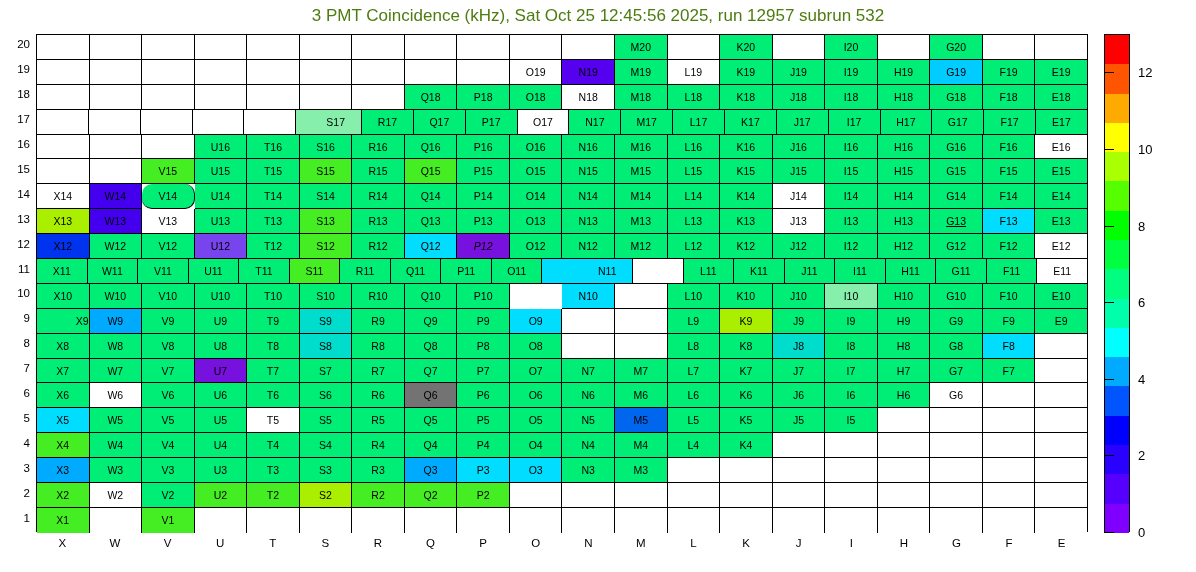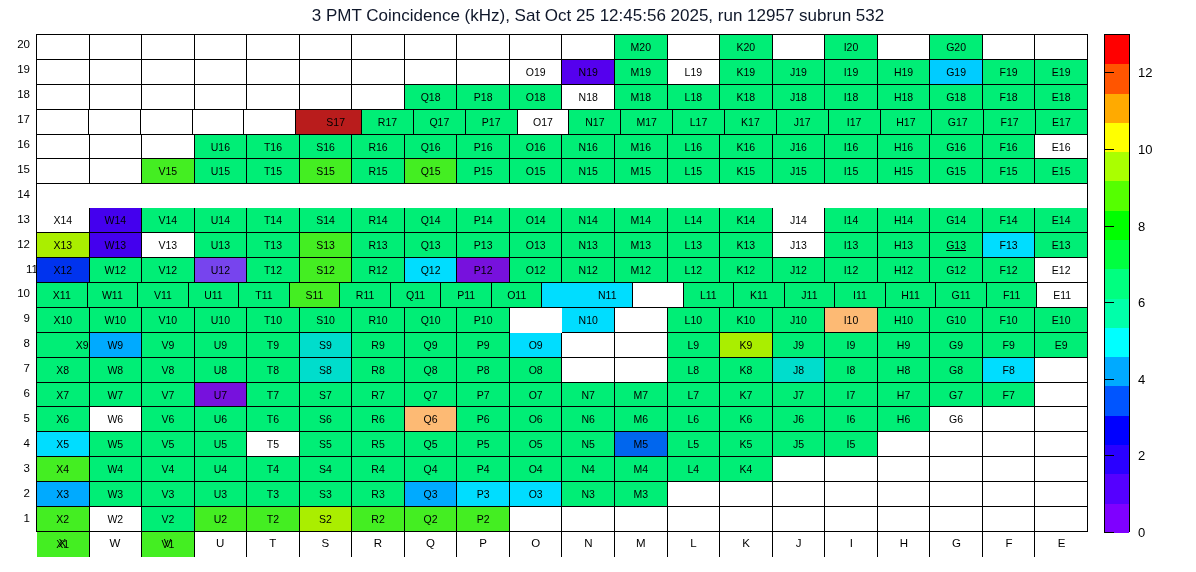--- a/index.html
+++ b/index.html
@@ -18,21 +18,21 @@
     width: 1196px;
     height: 572px;
   }
   #title {
     position: absolute;
     left: 0;
     top: 6px;
     width: 1196px;
     text-align: center;
     font-size: 17px;
-    color: #0f172a;
+    color: #4d7c0f;
     font-family: "Liberation Sans", sans-serif;
   }
   
   #grid {
     position: absolute;
     left: 36px;
     top: 34px;
     width: 1052px;
     height: 498px;
     border: 1px solid #000;
@@ -114,21 +114,21 @@
   <div id="ylabels">
       <div class="ylabel" style="top: 38.45px;">20</div>
       <div class="ylabel" style="top: 63.35px;">19</div>
       <div class="ylabel" style="top: 88.25px;">18</div>
       <div class="ylabel" style="top: 113.15px;">17</div>
       <div class="ylabel" style="top: 138.05px;">16</div>
       <div class="ylabel" style="top: 162.95px;">15</div>
       <div class="ylabel" style="top: 187.85px;">14</div>
       <div class="ylabel" style="top: 212.75px;">13</div>
       <div class="ylabel" style="top: 237.65px;">12</div>
-      <div class="ylabel" style="top: 262.55px; padding-left: 8px;">11</div>
+      <div class="ylabel" style="top: 262.55px;">11</div>
       <div class="ylabel" style="top: 287.45px;">10</div>
       <div class="ylabel" style="top: 312.35px;">9</div>
       <div class="ylabel" style="top: 337.25px;">8</div>
       <div class="ylabel" style="top: 362.15px;">7</div>
       <div class="ylabel" style="top: 387.05px;">6</div>
       <div class="ylabel" style="top: 411.95px;">5</div>
       <div class="ylabel" style="top: 436.85px;">4</div>
       <div class="ylabel" style="top: 461.75px;">3</div>
       <div class="ylabel" style="top: 486.65px;">2</div>
       <div class="ylabel" style="top: 511.55px;">1</div>
@@ -255,21 +255,21 @@
         <div class="cell" style="background: rgb(0, 238, 118);">
           <span>E18</span>
         </div>
       </div>
       <div class="cellrow" style="height: 24.9px;">
         <div class="cell empty" style="background: rgb(255, 255, 255);"></div>
         <div class="cell empty" style="background: rgb(255, 255, 255);"></div>
         <div class="cell empty" style="background: rgb(255, 255, 255);"></div>
         <div class="cell empty" style="background: rgb(255, 255, 255);"></div>
         <div class="cell empty" style="background: rgb(255, 255, 255);"></div>
-        <div class="cell" style="background: #b91c1c; padding-left: 14px;">
+        <div class="cell" style="background: #86efac; padding-left: 14px;">
           <span>S17</span>
         </div>
         <div class="cell" style="background: rgb(0, 238, 118);">
           <span>R17</span>
         </div>
         <div class="cell" style="background: rgb(0, 238, 118);">
           <span>Q17</span>
         </div>
         <div class="cell" style="background: rgb(0, 238, 118);">
           <span>P17</span>
@@ -415,28 +415,28 @@
         <div class="cell" style="background: rgb(0, 238, 118);">
           <span>G15</span>
         </div>
         <div class="cell" style="background: rgb(0, 238, 118);">
           <span>F15</span>
         </div>
         <div class="cell" style="background: rgb(0, 238, 118);">
           <span>E15</span>
         </div>
       </div>
-      <div class="cellrow" style="height: 24.9px; margin-top: 24px;">
+      <div class="cellrow" style="height: 24.9px;">
         <div class="cell" style="background: rgb(255, 255, 255);">
           <span>X14</span>
         </div>
         <div class="cell" style="background: rgb(68, 0, 238);">
           <span>W14</span>
         </div>
-        <div class="cell" style="background: rgb(0, 238, 118);">
+        <div class="cell" style="background: rgb(0, 238, 118); border-radius: 10px;">
           <span>V14</span>
         </div>
         <div class="cell" style="background: rgb(0, 238, 118);">
           <span>U14</span>
         </div>
         <div class="cell" style="background: rgb(0, 238, 118);">
           <span>T14</span>
         </div>
         <div class="cell" style="background: rgb(0, 238, 118);">
           <span>S14</span>
@@ -564,21 +564,21 @@
         </div>
         <div class="cell" style="background: rgb(68, 238, 34);">
           <span>S12</span>
         </div>
         <div class="cell" style="background: rgb(0, 238, 118);">
           <span>R12</span>
         </div>
         <div class="cell" style="background: rgb(0, 221, 255);">
           <span>Q12</span>
         </div>
-        <div class="cell" style="background: rgb(119, 17, 221);">
+        <div class="cell" style="background: rgb(119, 17, 221); font-style: italic;">
           <span>P12</span>
         </div>
         <div class="cell" style="background: rgb(0, 238, 118);">
           <span>O12</span>
         </div>
         <div class="cell" style="background: rgb(0, 238, 118);">
           <span>N12</span>
         </div>
         <div class="cell" style="background: rgb(0, 238, 118);">
           <span>M12</span>
@@ -705,21 +705,21 @@
         <div class="cell empty" style="background: rgb(255, 255, 255);"></div>
         <div class="cell" style="background: rgb(0, 238, 118);">
           <span>L10</span>
         </div>
         <div class="cell" style="background: rgb(0, 238, 118);">
           <span>K10</span>
         </div>
         <div class="cell" style="background: rgb(0, 238, 118);">
           <span>J10</span>
         </div>
-        <div class="cell" style="background: #fdba74; text-align: center;">
+        <div class="cell" style="background: #86efac; text-align: center;">
           <span>I10</span>
         </div>
         <div class="cell" style="background: rgb(0, 238, 118);">
           <span>H10</span>
         </div>
         <div class="cell" style="background: rgb(0, 238, 118);">
           <span>G10</span>
         </div>
         <div class="cell" style="background: rgb(0, 238, 118);">
           <span>F10</span>
@@ -917,21 +917,21 @@
         </div>
         <div class="cell" style="background: rgb(0, 238, 118);">
           <span>T6</span>
         </div>
         <div class="cell" style="background: rgb(0, 238, 118);">
           <span>S6</span>
         </div>
         <div class="cell" style="background: rgb(0, 238, 118);">
           <span>R6</span>
         </div>
-        <div class="cell" style="background: #fdba74;">
+        <div class="cell" style="background: #737373;">
           <span>Q6</span>
         </div>
         <div class="cell" style="background: rgb(0, 238, 118);">
           <span>P6</span>
         </div>
         <div class="cell" style="background: rgb(0, 238, 118);">
           <span>O6</span>
         </div>
         <div class="cell" style="background: rgb(0, 238, 118);">
           <span>N6</span>

